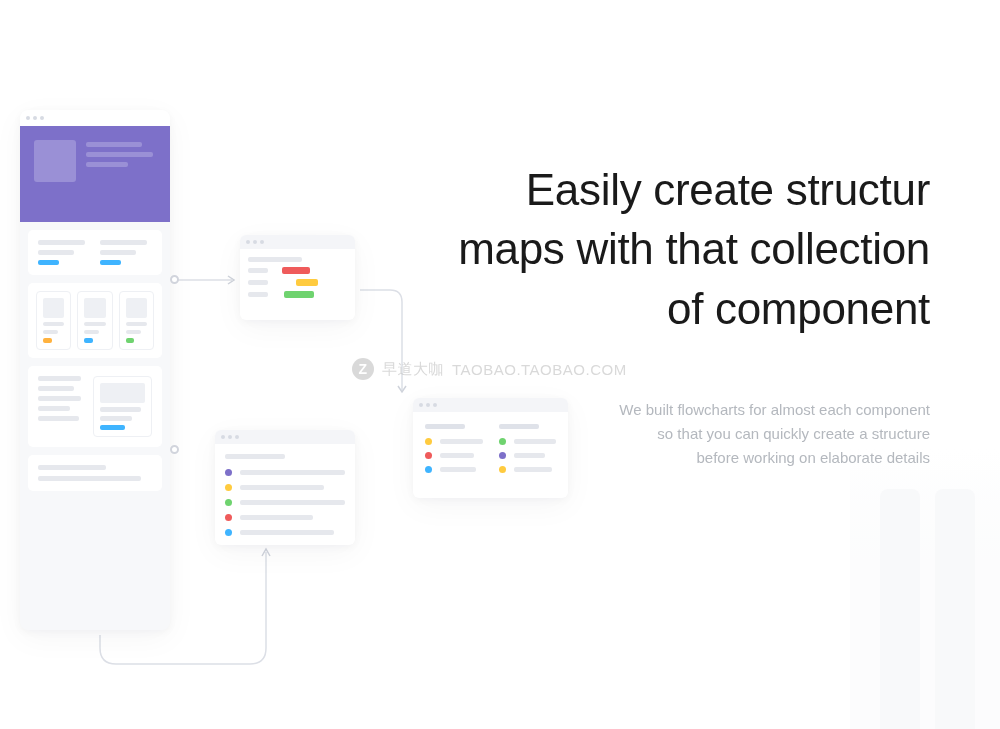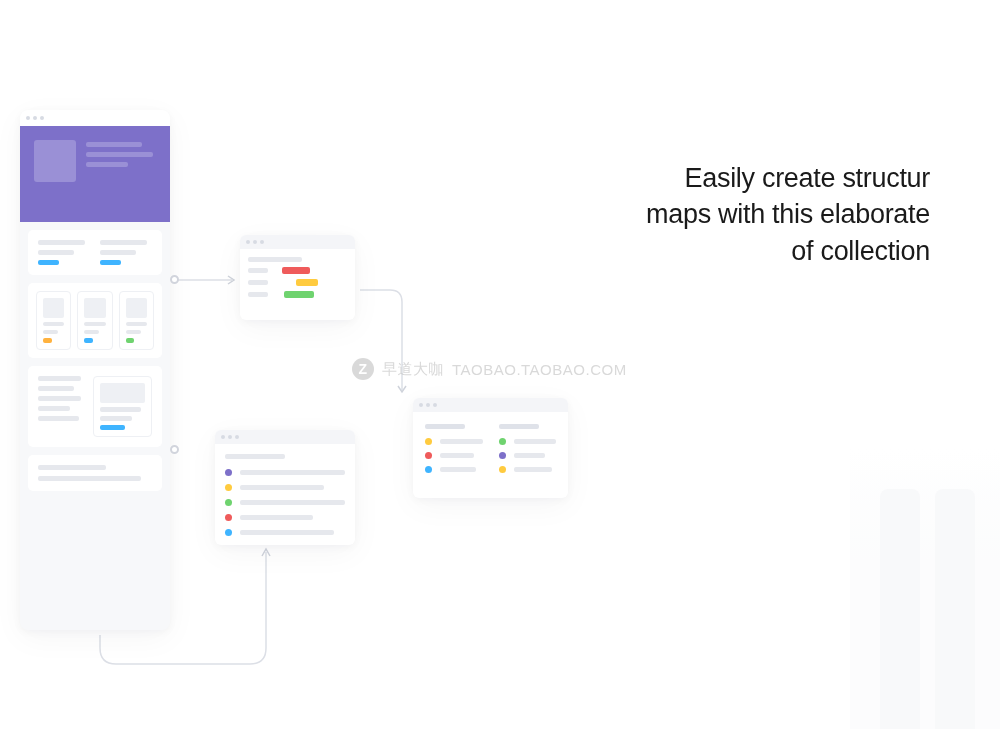--- a/index.html
+++ b/index.html
@@ -14,21 +14,21 @@
 
   
   .hero-text {
     position: absolute;
     top: 160px;
     right: 70px;
     width: 560px;
     text-align: right;
   }
   .hero-title {
-    font-size: 27px;
+    font-size: 44px;
     line-height: 1.35;
     font-weight: 500;
     color: #1a1a1a;
     letter-spacing: -0.3px;
   }
   .hero-sub {
     margin-top: 60px;
     font-size: 15px;
     line-height: 1.6;
     color: #b4b8be;
@@ -358,16 +358,21 @@
 
 <div class="watermark">
   <div class="watermark-badge">Z</div>
   <span>早道大咖</span>
   <span>TAOBAO.TAOBAO.COM</span>
 </div>
 
 <div class="hero-text">
   <h1 class="hero-title">
     <span>Easily create structur</span><br>
-    <span>maps with this elaborate</span><br>
-    <span>of collection</span>
+    <span>maps with that collection</span><br>
+    <span>of component</span>
   </h1>
+  <p class="hero-sub">
+    <span>We built flowcharts for almost each component</span><br>
+    <span>so that you can quickly create a structure</span><br>
+    <span>before working on elaborate details</span>
+  </p>
 </div>
 
 </body></html>

